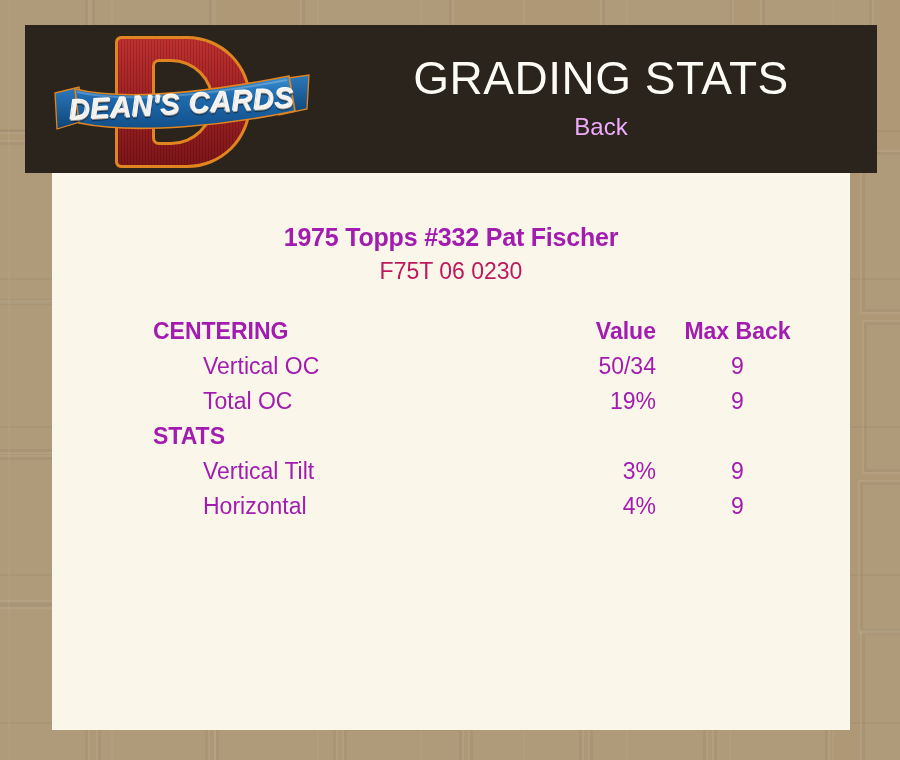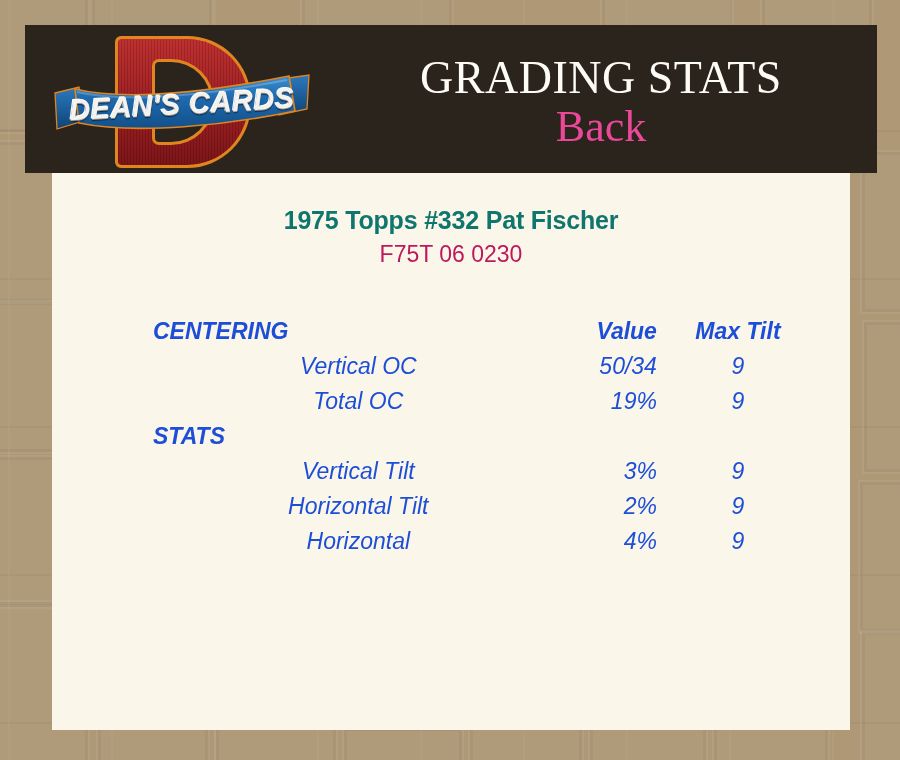--- a/index.html
+++ b/index.html
@@ -129,56 +129,55 @@
   #header-titles {
     position: absolute;
     left: 300px;
     top: 0;
     width: 552px;
     height: 148px;
     display: flex;
     flex-direction: column;
     align-items: center;
     justify-content: center;
-    font-family: Liberation Serif, serif;
   }
   #header-title {
     font-size: 46px;
     line-height: 54px;
     color: #fdfbf5;
     letter-spacing: 0.5px;
     font-weight: normal;
     white-space: nowrap;
   }
   #header-subtitle {
-    font-size: 44px;
+    font-size: 24px;
     line-height: 40px;
-    color: #ec4899;
+    color: #f0abfc;
     font-weight: normal;
     margin-top: 2px;
     white-space: nowrap;
   }
 
   
   #panel {
     position: absolute;
     left: 52px;
     top: 172px;
     width: 798px;
     height: 558px;
     background: #fbf6ea;
     z-index: 4;
   }
 
   #card-title {
-    margin: 34px 0 0 0;
+    margin: 51px 0 0 0;
     text-align: center;
     font-size: 25px;
     font-weight: bold;
-    color: #0f766e;
+    color: #a21caf;
     letter-spacing: -0.2px;
   }
   #card-id {
     margin: 6px 0 0 0;
     text-align: center;
     font-size: 23px;
     font-weight: normal;
     color: #be185d;
   }
 
@@ -190,42 +189,40 @@
     width: 660px;
     border-collapse: collapse;
     color: #22386b;
   }
   #stats td, #stats th {
     padding: 0;
     height: 35px;
     vertical-align: middle;
     font-size: 23px;
     font-weight: normal;
-    color: #1d4ed8;
-    font-style: italic;
+    color: #a21caf;
   }
   #stats .c-label { width: 340px; text-align: left; }
   #stats .c-value { width: 155px; text-align: right; padding-right: 6px; }
   #stats .c-grade { width: 165px; text-align: center; }
 
   #stats thead th {
     font-weight: bold;
     font-size: 23px;
   }
   #stats thead th.c-label { text-align: left; }
   #stats thead th.c-value { text-align: right; padding-right: 6px; }
   #stats thead th.c-grade { text-align: center; }
 
   #stats tr.section-row td {
     font-weight: bold;
     font-size: 23px;
   }
   #stats tr.item-row td.c-label {
     padding-left: 50px;
-    text-align: center;
   }
 </style>
 </head>
 <body>
 
 <div id="page">
 
   <div id="bg-texture"></div>
   <div class="wm" style="left:-10px;  top:-20px; width:96px;  height:150px;"></div>
   <div class="wm" style="left:90px;   top:-40px; width:120px; height:160px;"></div>
@@ -290,21 +287,21 @@
 
   <div id="panel">
     <div id="card-title">1975 Topps #332 Pat Fischer</div>
     <div id="card-id">F75T 06 0230</div>
 
     <table id="stats">
       <thead>
         <tr>
           <th class="c-label">CENTERING</th>
           <th class="c-value">Value</th>
-          <th class="c-grade">Max Tilt</th>
+          <th class="c-grade">Max Back</th>
         </tr>
       </thead>
       <tbody id="stats-body">
           <tr class="item-row">
             <td class="c-label">Vertical OC</td>
             <td class="c-value">50/34</td>
             <td class="c-grade">9</td>
           </tr>
           <tr class="item-row">
             <td class="c-label">Total OC</td>
@@ -315,25 +312,20 @@
             <td class="c-label">STATS</td>
             <td class="c-value"></td>
             <td class="c-grade"></td>
           </tr>
           <tr class="item-row">
             <td class="c-label">Vertical Tilt</td>
             <td class="c-value">3%</td>
             <td class="c-grade">9</td>
           </tr>
           <tr class="item-row">
-            <td class="c-label">Horizontal Tilt</td>
-            <td class="c-value">2%</td>
-            <td class="c-grade">9</td>
-          </tr>
-          <tr class="item-row">
             <td class="c-label">Horizontal</td>
             <td class="c-value">4%</td>
             <td class="c-grade">9</td>
           </tr>
         </tbody>
     </table>
   </div>
 
 </div>
 

